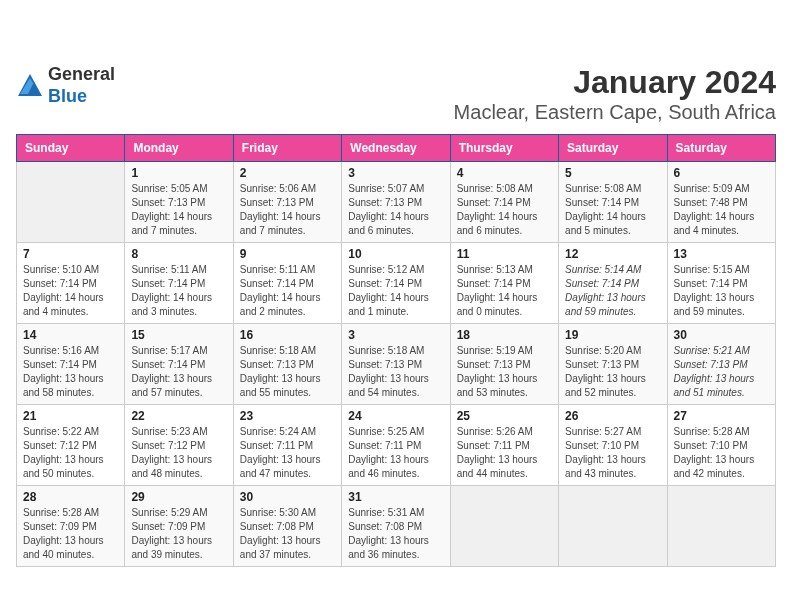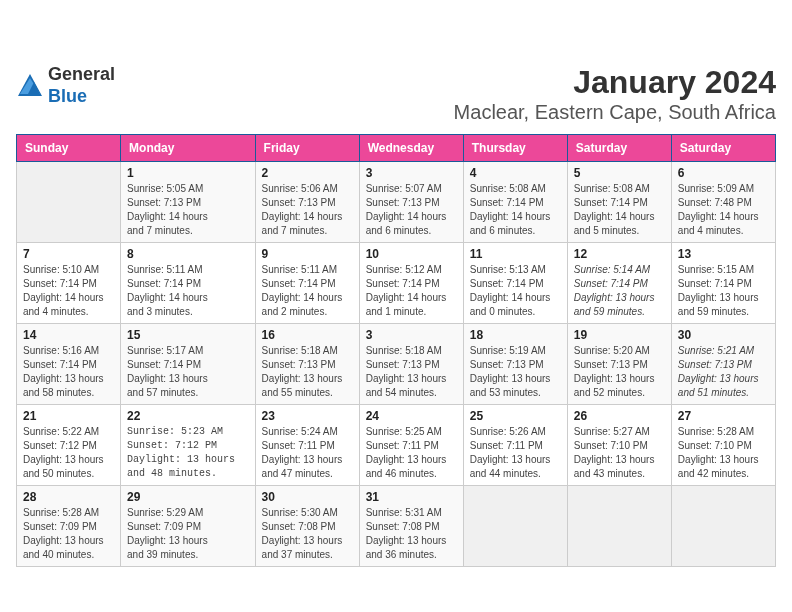--- a/index.html
+++ b/index.html
@@ -271,21 +271,21 @@
       <tr>
         <td>
           <div class="day-number">21</div>
           <div class="cell-info" style="white-space: pre-line;">Sunrise: 5:22 AM
 Sunset: 7:12 PM
 Daylight: 13 hours
 and 50 minutes.</div>
         </td>
         <td>
           <div class="day-number">22</div>
-          <div class="cell-info" style="white-space: pre-line; font-family: Liberation Mono, monospace;">Sunrise: 5:23 AM
+          <div class="cell-info" style="white-space: pre-line;">Sunrise: 5:23 AM
 Sunset: 7:12 PM
 Daylight: 13 hours
 and 48 minutes.</div>
         </td>
         <td>
           <div class="day-number">23</div>
           <div class="cell-info" style="white-space: pre-line;">Sunrise: 5:24 AM
 Sunset: 7:11 PM
 Daylight: 13 hours
 and 47 minutes.</div>

